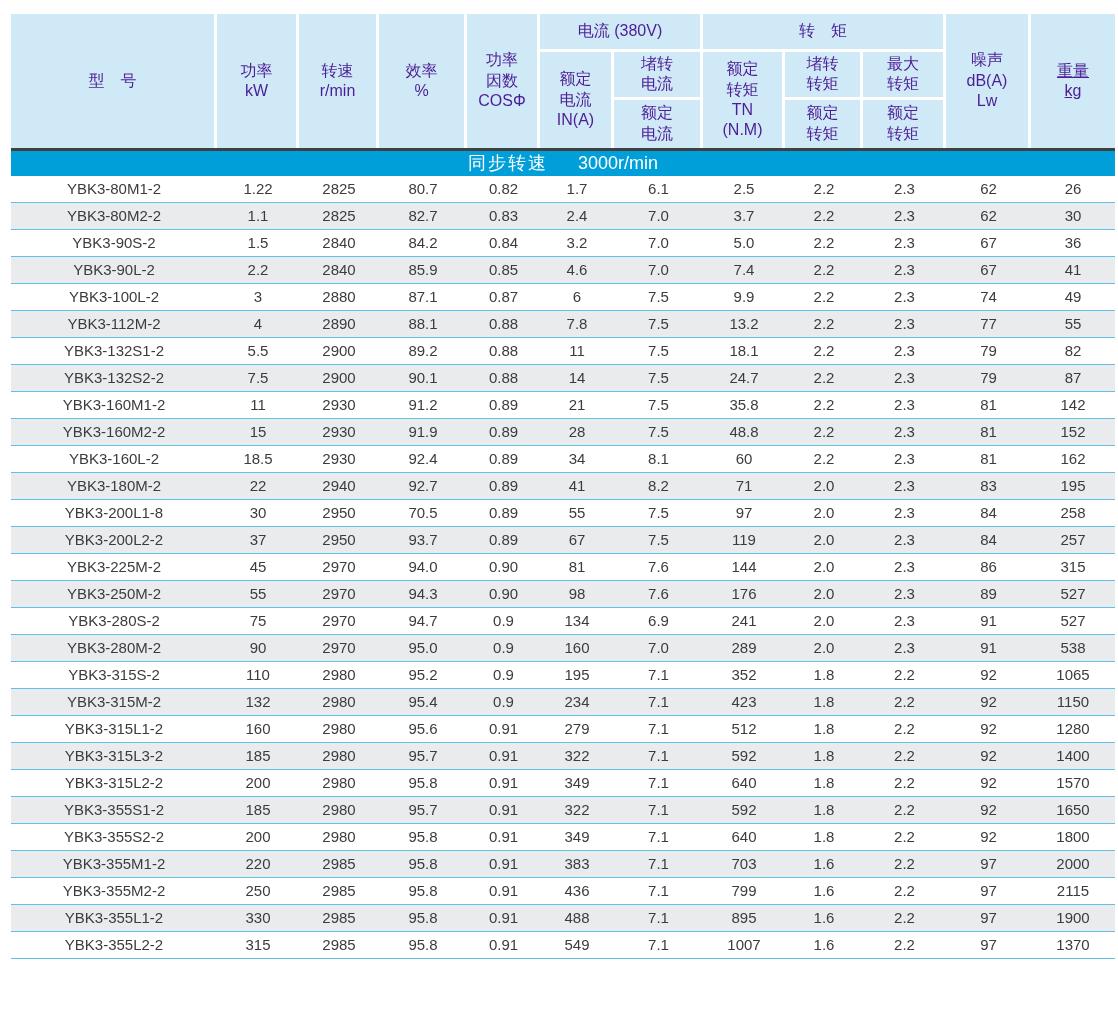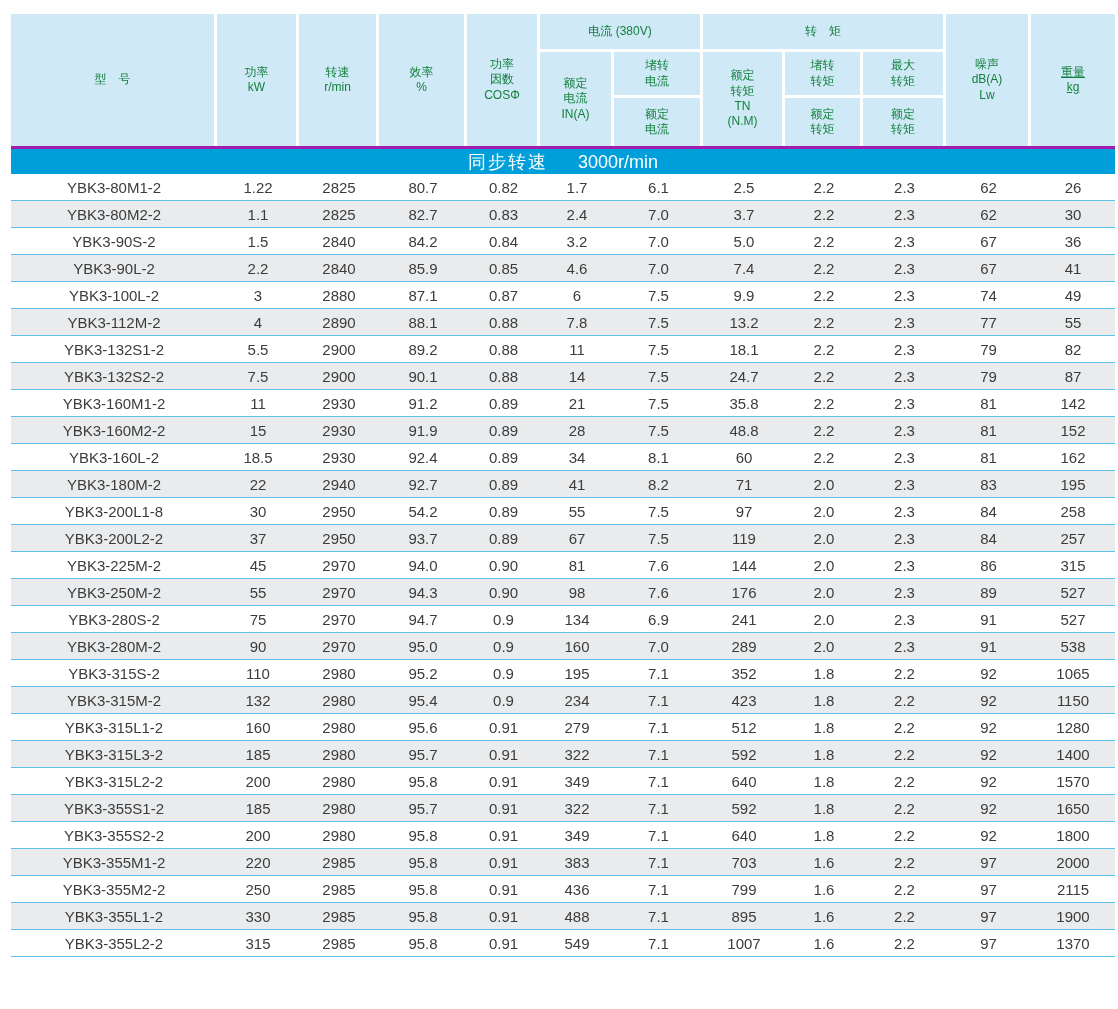--- a/index.html
+++ b/index.html
@@ -17,39 +17,39 @@
   table.spec {
     width: 1104px;
     table-layout: fixed;
     border-collapse: separate;
     border-spacing: 0;
   }
   
   thead th {
     background: #cfe9f7;
     font-weight: normal;
-    font-size: 12px;
-    color: #15803d;
+    font-size: 16px;
+    color: #4c1d95;
     text-align: center;
     vertical-align: middle;
     white-space: pre-line;
     line-height: 1.28;
     border-right: 3px solid #ffffff;
     padding: 2px 0;
   }
   thead tr.h1 { height: 38px; }
   thead tr.h2 { height: 46px; }
   thead tr.h3 { height: 48px; }
   thead th.last { border-right: none; text-decoration: underline; }
   thead th.split { border-bottom: 3px solid #ffffff; }
   
   tr.banner td {
     background: #009fda;
     height: 28px;
-    border-top: 3px solid #a21caf;
+    border-top: 3px solid #404040;
     text-align: center;
     vertical-align: middle;
     color: #ffffff;
     font-size: 18px;
   }
   tr.banner .sync-label { margin-right: 30px; letter-spacing: 2px; }
   
   tbody td {
     height: 27px;
     font-size: 15px;
@@ -297,21 +297,21 @@
           <td>71</td>
           <td>2.0</td>
           <td>2.3</td>
           <td>83</td>
           <td>195</td>
         </tr>
         <tr>
           <td>YBK3-200L1-8</td>
           <td>30</td>
           <td>2950</td>
-          <td>54.2</td>
+          <td>70.5</td>
           <td>0.89</td>
           <td>55</td>
           <td>7.5</td>
           <td>97</td>
           <td>2.0</td>
           <td>2.3</td>
           <td>84</td>
           <td>258</td>
         </tr>
         <tr>

